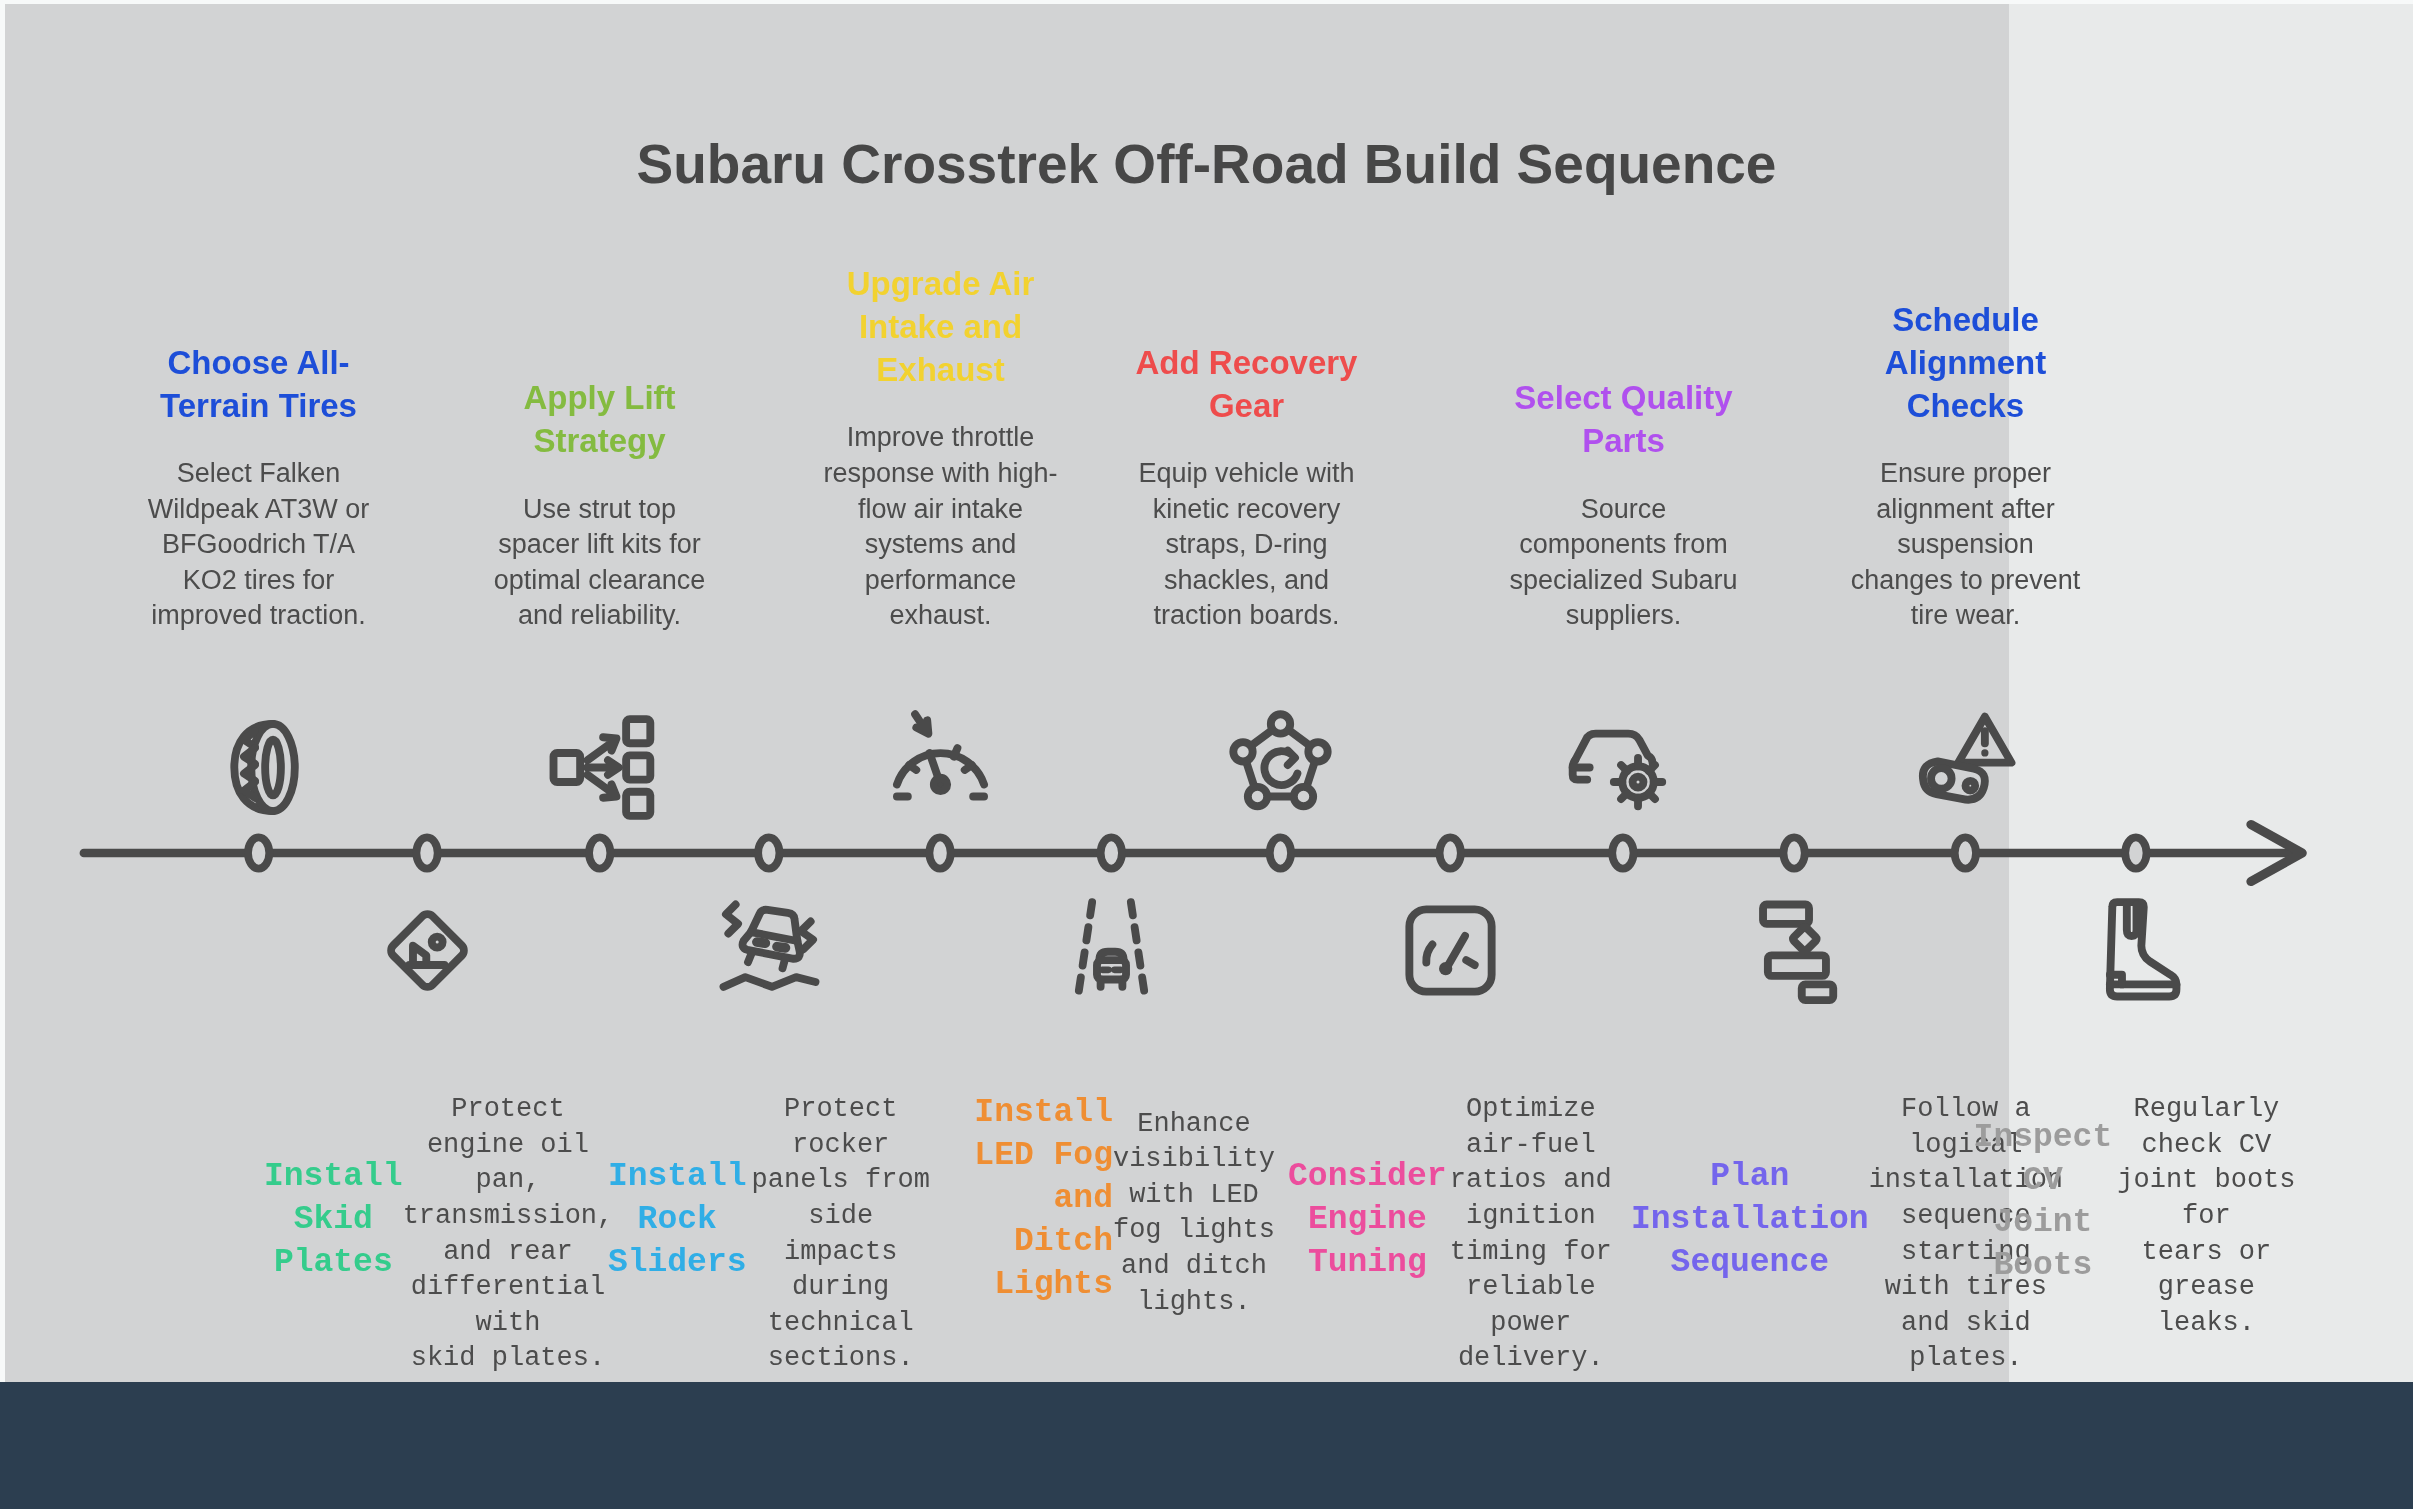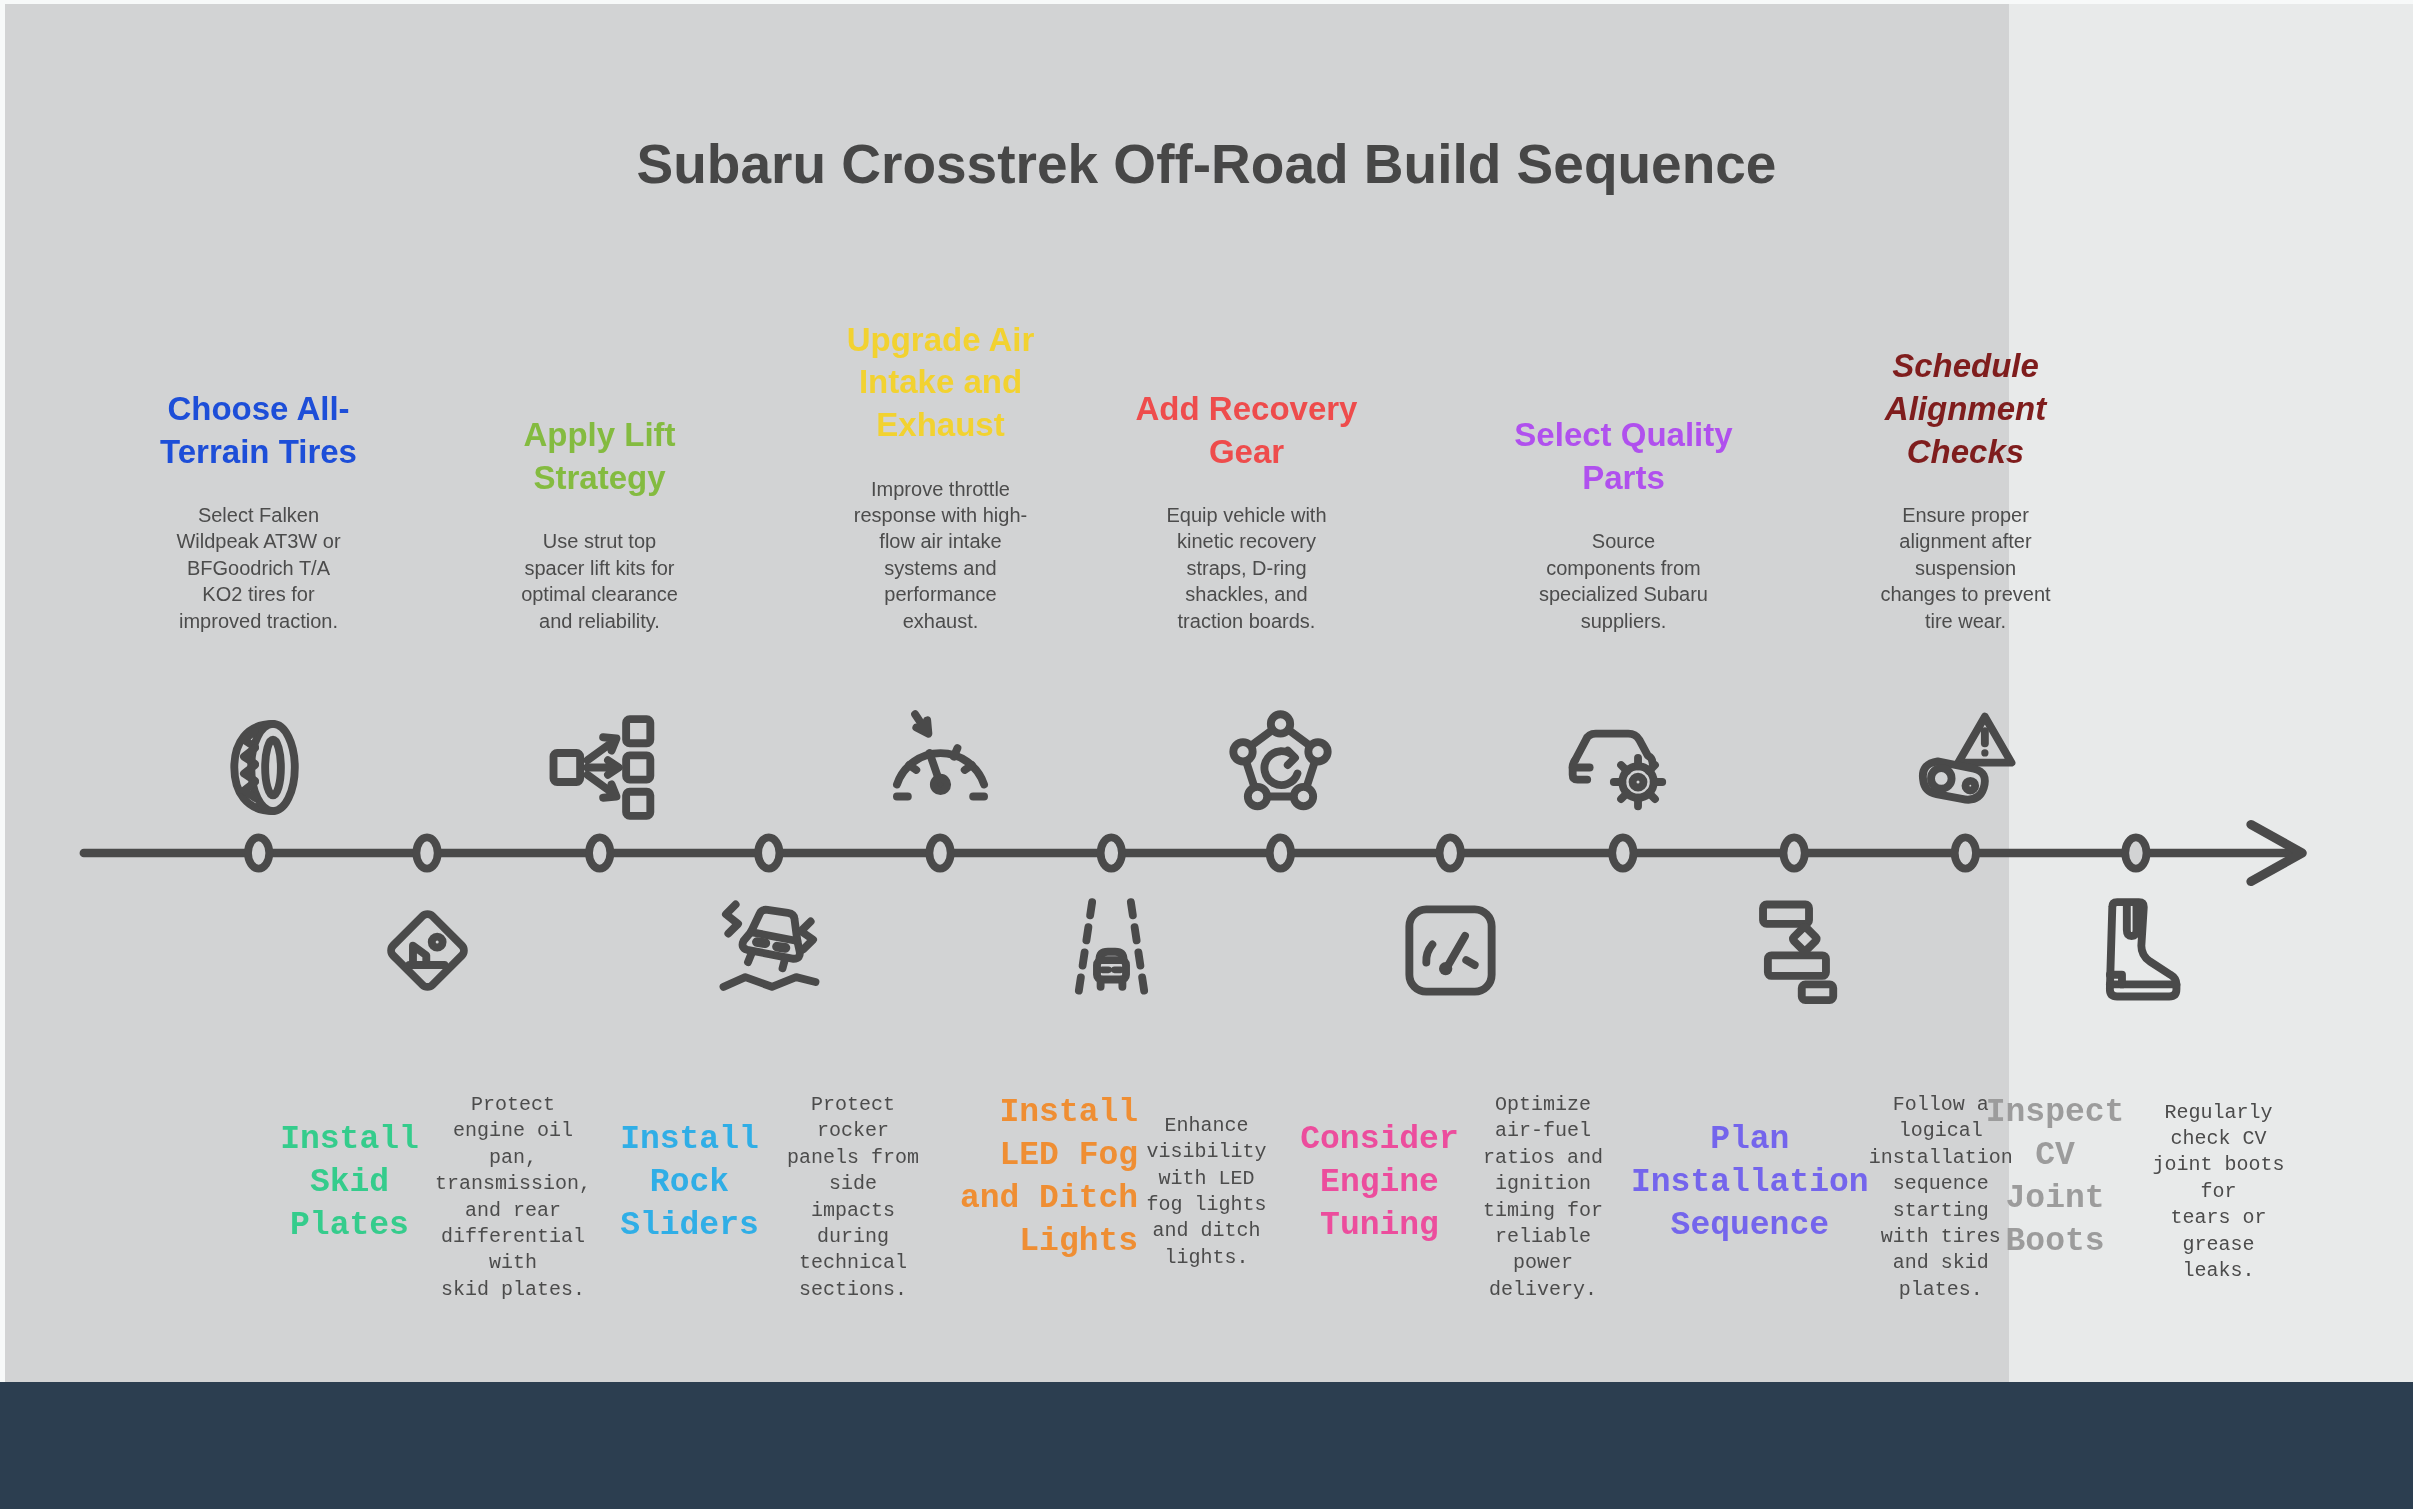--- a/index.html
+++ b/index.html
@@ -22,21 +22,21 @@
   .col {
     position:absolute; width:327px; text-align:center;
   }
   .col.top { bottom:875px; display:flex; flex-direction:column; justify-content:center; align-items:center; }
   .col.bot { top:1092px; display:flex; align-items:center;font-family:Liberation Mono, monospace; }
   .step-heading {
     font-size:33px; font-weight:bold; line-height:1.3;
     white-space:pre-line; margin:0 0 28.4px 0; max-width:327px;
   }
   .step-body {
-    font-size:20px; line-height:1.32; color:#4c4c4c;
+    font-size:27px; line-height:1.32; color:#4c4c4c;
     white-space:pre-line; max-width:327px;
   }
   .timeline-svg { position:absolute; left:0; top:796px; }
   .icon { position:absolute; width:121px; height:121px; }
   .icon * { vector-effect:none; }
   .stroke {
     fill:none; stroke:#4a4a4a; stroke-width:6.5;
     stroke-linecap:round; stroke-linejoin:round;
   }
   .fillbg { fill:#d2d3d4; }
@@ -94,21 +94,21 @@
   </div>
   <div class="col top" style="left:1460px">
     <div class="step-heading" style="color: rgb(176, 80, 238);">Select Quality
 Parts</div>
     <div class="step-body">Source
 components from
 specialized Subaru
 suppliers.</div>
   </div>
   <div class="col top" style="left:1802px">
-    <div class="step-heading" style="color: #7f1d1d; font-style: italic;">Schedule
+    <div class="step-heading" style="color: #1d4ed8;">Schedule
 Alignment
 Checks</div>
     <div class="step-body">Ensure proper
 alignment after
 suspension
 changes to prevent
 tire wear.</div>
   </div>
 
   <div class="col bot" style="left:264px">

